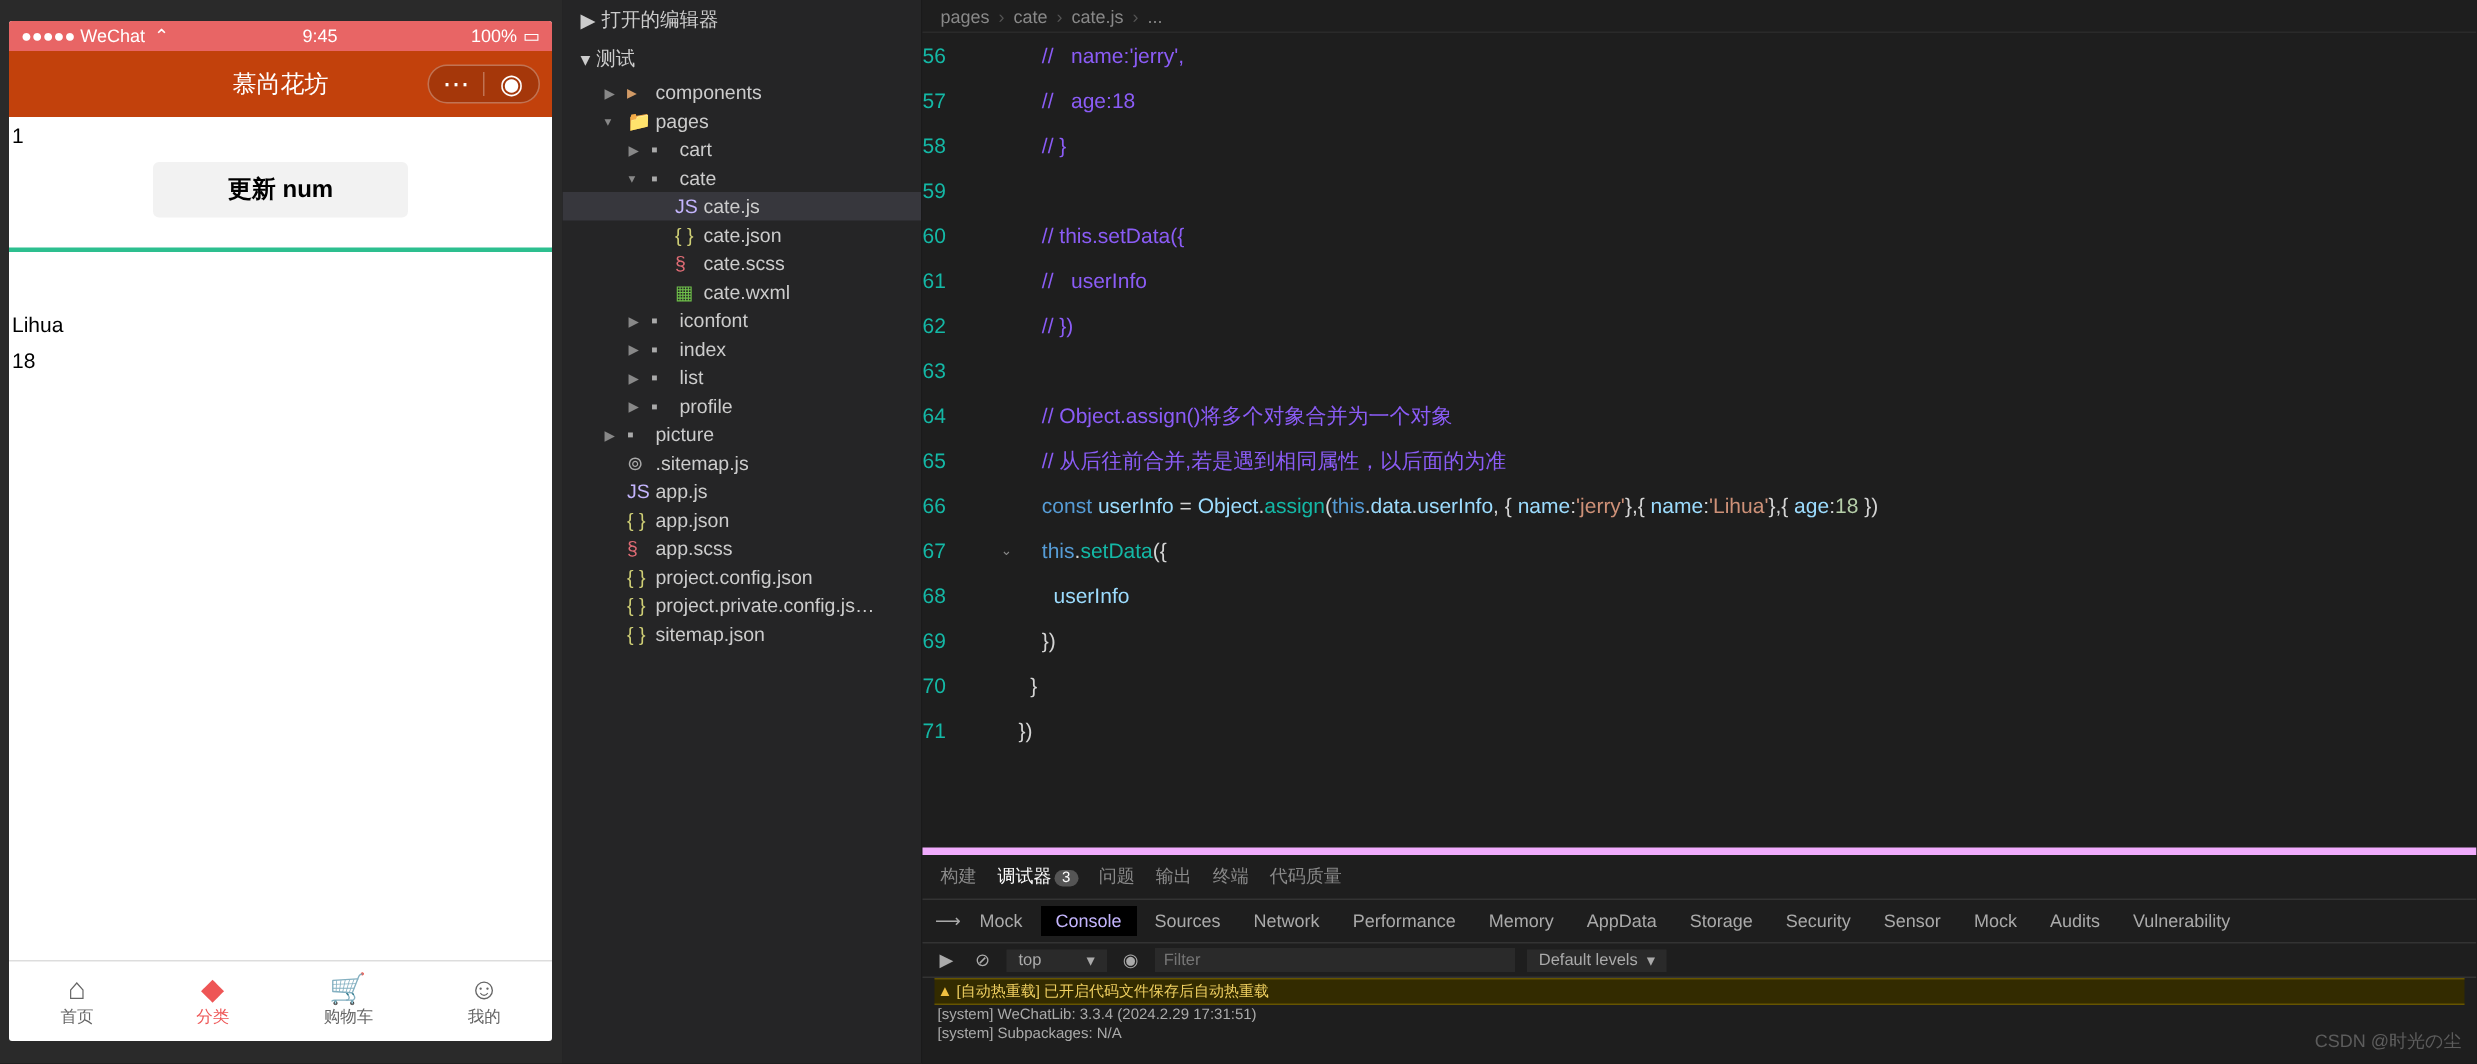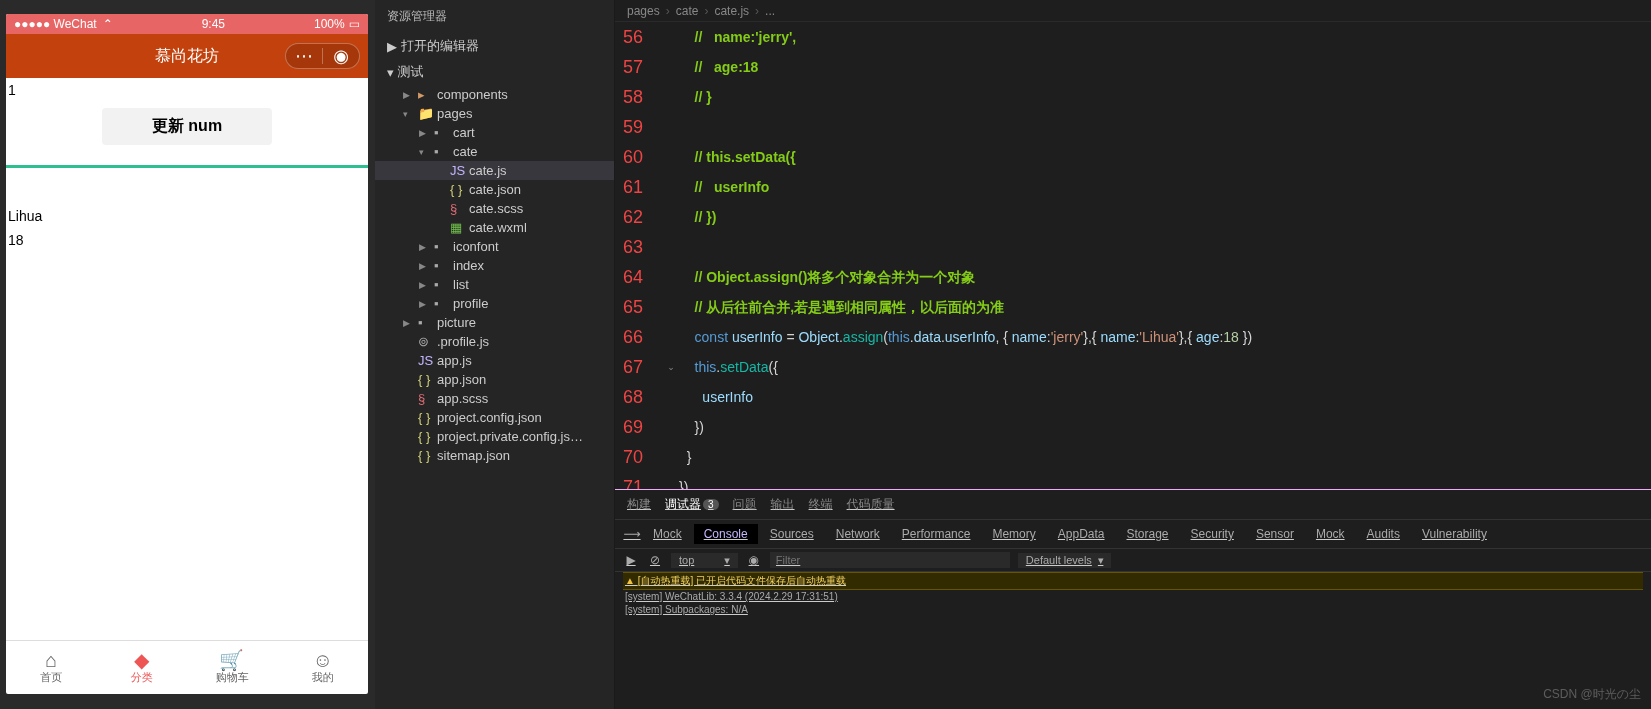--- a/index.html
+++ b/index.html
@@ -32,36 +32,36 @@
 .tree-item.selected { background: #37373d; }
 .tree-item .arrow { width: 10px; font-size: 9px; color: #888; }
 .tree-item .ficon { width: 14px; }
 .ind1 { padding-left: 28px; } .ind2 { padding-left: 44px; } .ind3 { padding-left: 60px; }
 .ic-js { color: #c4b5fd; } .ic-scss { color: #e06c75; } .ic-wxml { color: #6fbf4a; } .ic-folder { color: #aaa; } .ic-comp { color: #d19a66; } .ic-jsn { color: #cfcf76; }
 
 .editor-pane { flex: 1; display: flex; flex-direction: column; background: #1e1e1e; min-width: 0; }
 .breadcrumb { height: 22px; display: flex; align-items: center; padding: 0 12px; font-size: 12px; color: #888; gap: 6px; border-bottom: 1px solid #2a2a2a; }
 .breadcrumb .sep2 { color: #555; }
 .code-area { flex: 1; display: flex; font-family: Consolas, monospace; font-size: 14px; overflow: hidden; position: relative; }
-.gutter { width: 48px; text-align: center; color: #ef4444; padding-right: 12px; line-height: 30px; font-size: 18px; }
+.gutter { width: 48px; text-align: left; color: #14b8a6; padding-right: 12px; line-height: 30px; font-size: 14px; }
 .gutter div { height: 30px; }
 .code { flex: 1; line-height: 30px; white-space: pre; color: #9cdcfe; }
 .code div { height: 30px; }
-.code .c-com { color: #84cc16; font-weight: bold; }
+.code .c-com { color: #8b5cf6; }
 .code .c-kw { color: #569cd6; }
 .code .c-var { color: #9cdcfe; }
 .code .c-fn { color: #14b8a6; }
 .code .c-this { color: #569cd6; }
 .code .c-str { color: #ce9178; }
 .code .c-num { color: #b5cea8; }
 .code .c-pun { color: #d4d4d4; }
 .fold-col { width: 16px; color: #888; font-size: 9px; line-height: 30px; }
 .fold-col div { height: 30px; text-align: center; }
 
-.panel { height: 220px; background: #1e1e1e; border-top: 1px solid #f0abfc; display: flex; flex-direction: column; font-size: 12px; text-decoration: underline; }
+.panel { height: 144px; background: #1e1e1e; border-top: 5px solid #f0abfc; display: flex; flex-direction: column; font-size: 12px; }
 .panel-tabs1 { display: flex; gap: 14px; padding: 6px 12px; border-bottom: 1px solid #333; color: #888; }
 .panel-tabs1 .pt { cursor: default; }
 .panel-tabs1 .pt.active { color: #fff; }
 .panel-tabs1 .badge { background: #555; border-radius: 8px; padding: 0 5px; font-size: 10px; margin-left: 2px; }
 .devtool-tabs { display: flex; gap: 2px; padding: 4px 8px; border-bottom: 1px solid #333; align-items: center; color: #aaa; font-size: 12px; }
 .devtool-tabs .dt { padding: 3px 10px; cursor: default; }
 .devtool-tabs .dt.active { background: #000; color: #c4b5fd; }
 .devtool-tabs .dticon { width: 18px; text-align: center; }
 .console-toolbar { display: flex; align-items: center; padding: 3px 8px; gap: 8px; border-bottom: 1px solid #333; color: #aaa; }
 .console-toolbar .ctbtn { width: 16px; text-align: center; }
@@ -121,21 +121,20 @@
         </div>
         <div class="tab">
           <span class="ticon">☺</span>
           <span>我的</span>
         </div>
       </div>
   </div>
 </div>
 
 <div class="explorer">
-  <div class="exp-header">资源管理器</div>
   <div class="exp-sec">
     <span>▶</span>
     <span>打开的编辑器</span>
   </div>
   <div class="exp-sec">
     <span>▾</span>
     <span>测试</span>
   </div>
   <div class="tree" id="tree">
       <div class="tree-item ind1">
@@ -199,21 +198,21 @@
         <span>profile</span>
       </div>
       <div class="tree-item ind1">
         <span class="arrow">▶</span>
         <span class="ficon ic-folder">▪</span>
         <span>picture</span>
       </div>
       <div class="tree-item ind1">
         <span class="arrow"></span>
         <span class="ficon ic-folder">⊚</span>
-        <span>.profile.js</span>
+        <span>.sitemap.js</span>
       </div>
       <div class="tree-item ind1">
         <span class="arrow"></span>
         <span class="ficon ic-js">JS</span>
         <span>app.js</span>
       </div>
       <div class="tree-item ind1">
         <span class="arrow"></span>
         <span class="ficon ic-jsn">{ }</span>
         <span>app.json</span>

